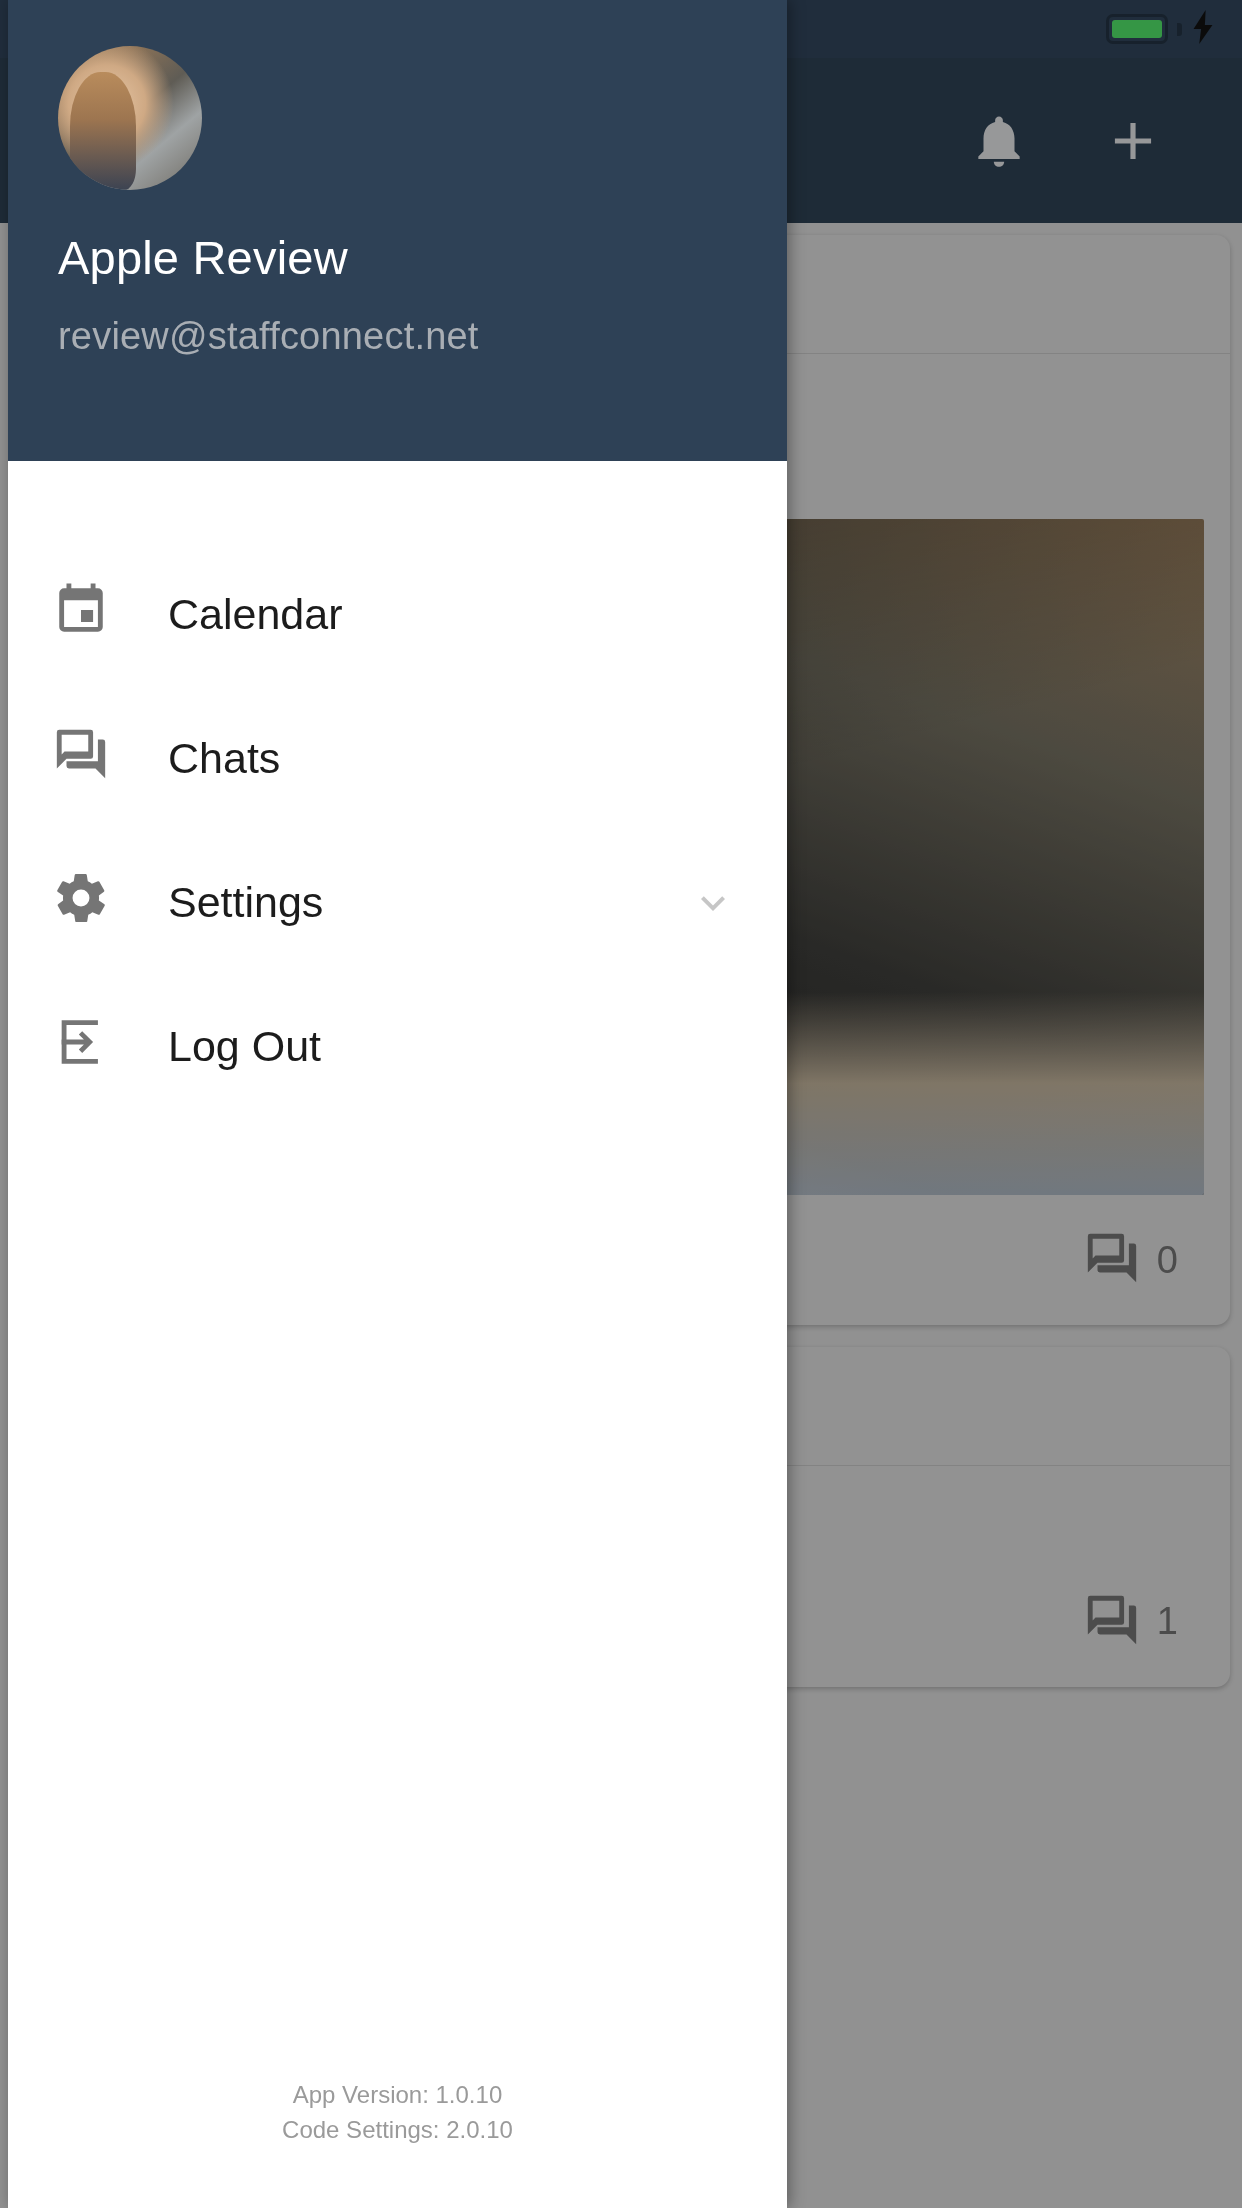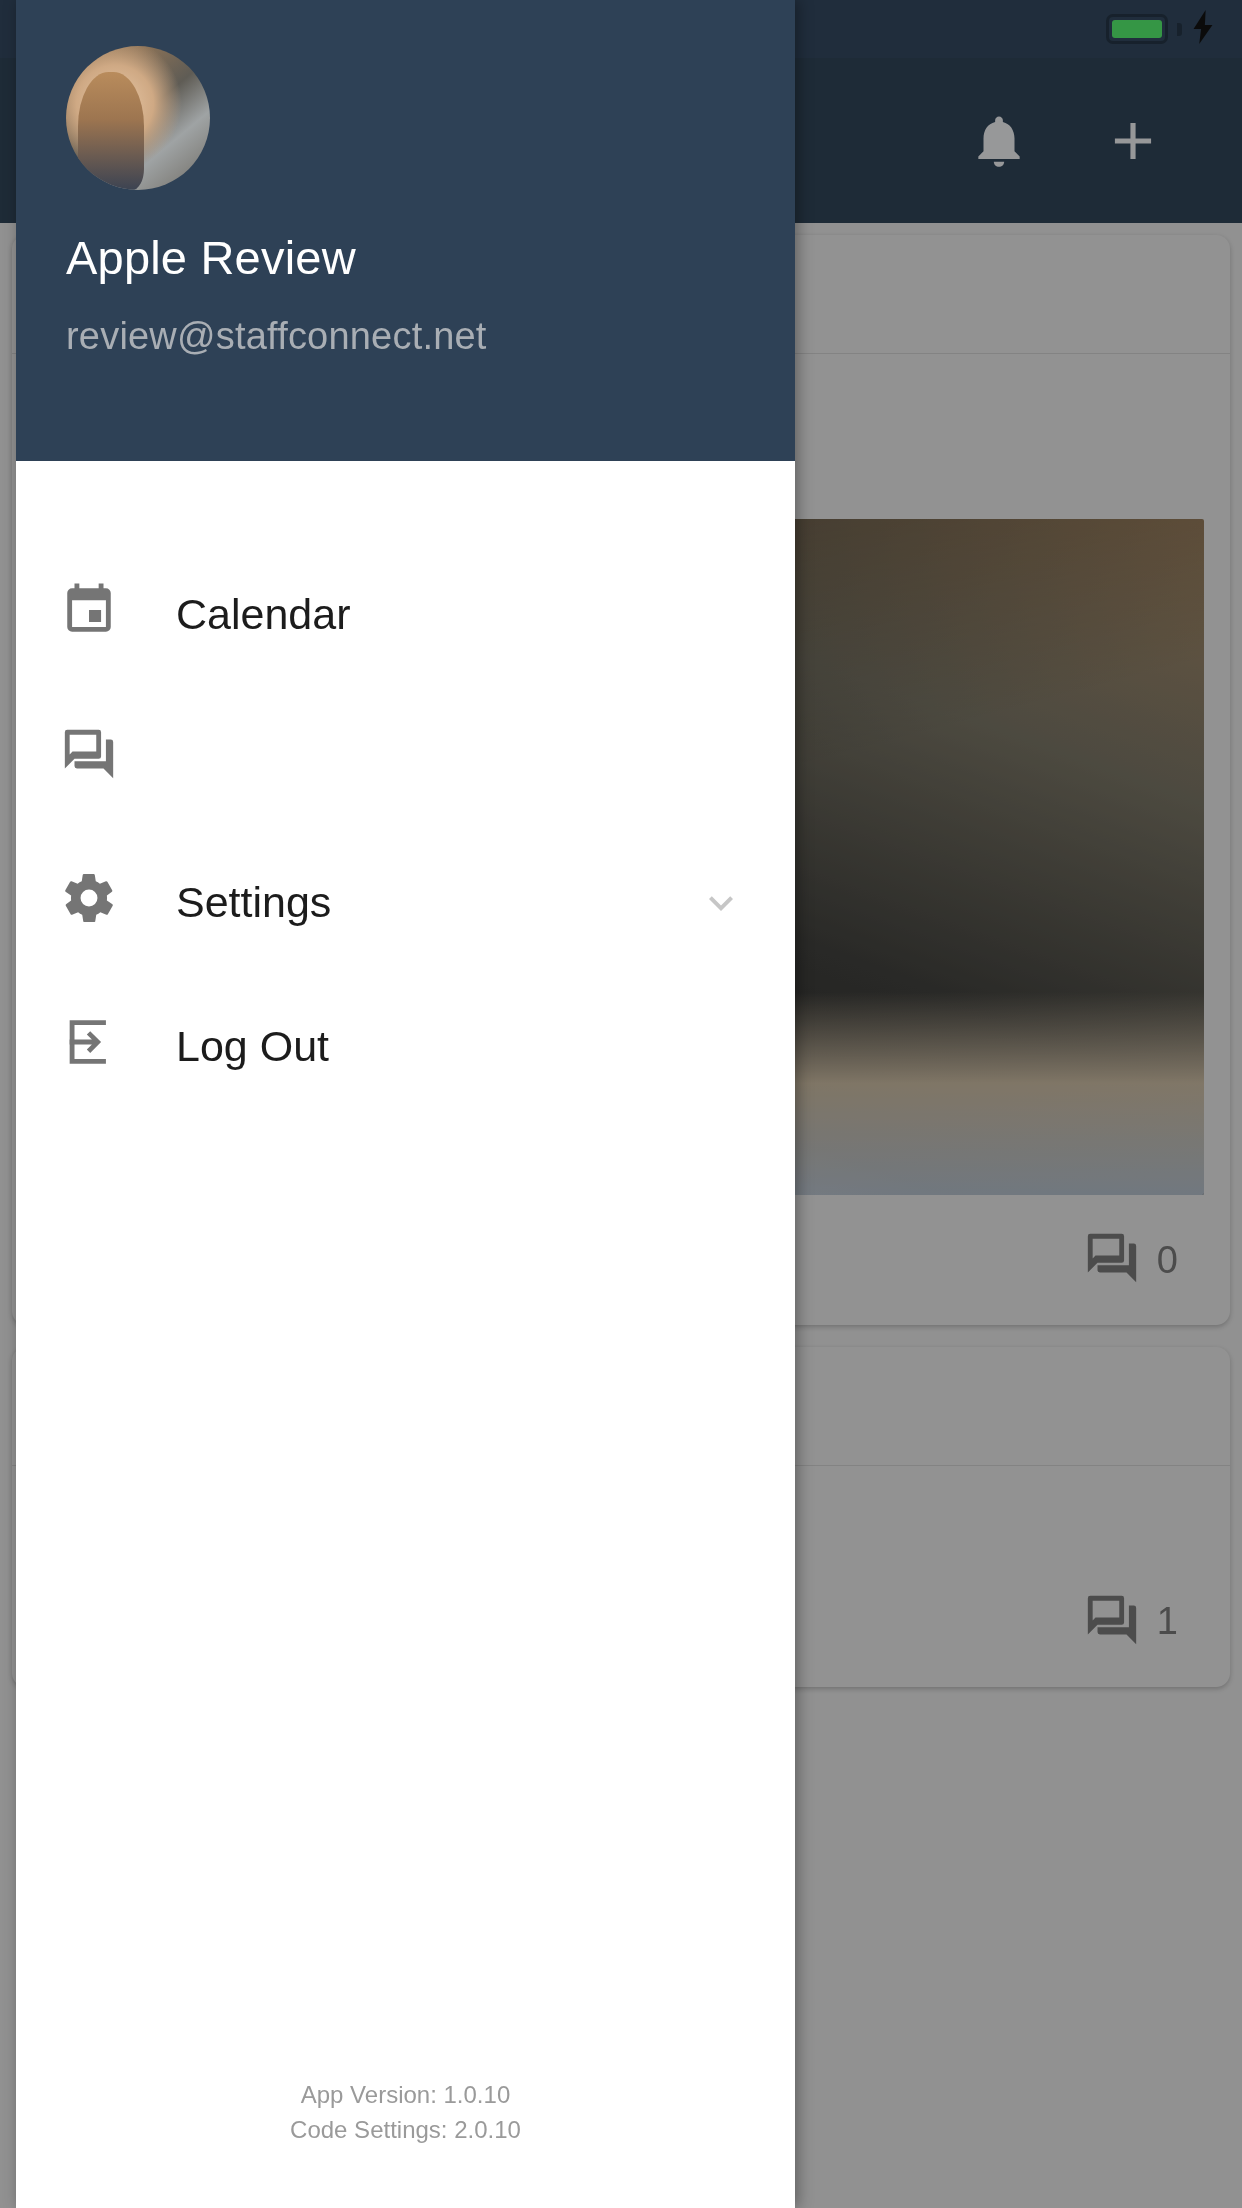--- a/index.html
+++ b/index.html
@@ -72,21 +72,21 @@
   }
   .action-count { font-size:38px; color:#6d6d6d; }
 
   
   #scrim {
     position:absolute; inset:0; background:rgba(0,0,0,.30);
   }
 
   
   #drawer {
-    position:absolute; top:0; left:16px; width:779px; height:2208px;
+    position:absolute; top:0; left:8px; width:779px; height:2208px;
     background:#ffffff; display:flex; flex-direction:column;
     box-shadow:3px 0 14px rgba(0,0,0,.35);
   }
   #drawer-header {
     background:#2e4156; height:461px; padding:46px 50px 0 50px;
     color:#fff; flex:0 0 auto;
   }
   #avatar {
     width:144px; height:144px; border-radius:50%; overflow:hidden;
     background:
@@ -225,20 +225,21 @@
       </span>
       <span class="menu-label">Calendar</span>
     </div>
 
     <div class="menu-item">
       <span class="menu-icon">
         <svg width="58" height="58" viewBox="0 0 24 24">
             <path fill="currentColor" d="M15 4v7H5.17L4 12.17V4h11m1-2H3a1 1 0 0 0-1 1v15l4-4h10a1 1 0 0 0 1-1V3a1 1 0 0 0-1-1zm5 4h-2v9H6v2a1 1 0 0 0 1 1h11l4 4V7a1 1 0 0 0-1-1z"></path>
           </svg>
       </span>
+      <span class="menu-label">Chats</span>
     </div>
 
 
 
 
     <div class="menu-item">
       <span class="menu-icon">
         <svg width="58" height="58" viewBox="0 0 24 24">
             <path fill="currentColor" d="M19.4 13a7.8 7.8 0 0 0 0-2l2.1-1.6a.5.5 0 0 0 .1-.6l-2-3.5a.5.5 0 0 0-.6-.2l-2.5 1a7.3 7.3 0 0 0-1.7-1l-.4-2.6a.5.5 0 0 0-.5-.4h-4a.5.5 0 0 0-.5.4l-.4 2.6c-.6.2-1.2.6-1.7 1l-2.5-1a.5.5 0 0 0-.6.2l-2 3.5a.5.5 0 0 0 .1.6L4.6 11a7.8 7.8 0 0 0 0 2l-2.1 1.6a.5.5 0 0 0-.1.6l2 3.5c.1.2.4.3.6.2l2.5-1c.5.4 1.1.8 1.7 1l.4 2.6c0 .3.2.4.5.4h4c.3 0 .5-.1.5-.4l.4-2.6c.6-.2 1.2-.6 1.7-1l2.5 1c.2.1.5 0 .6-.2l2-3.5a.5.5 0 0 0-.1-.6L19.4 13zM12 15.5a3.5 3.5 0 1 1 0-7 3.5 3.5 0 0 1 0 7z"></path>
           </svg>

